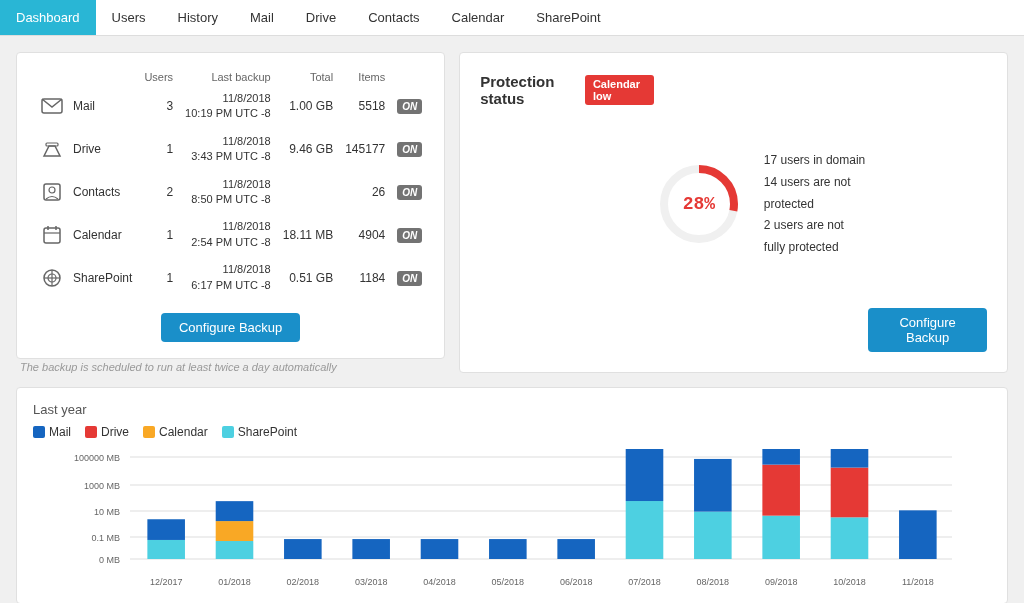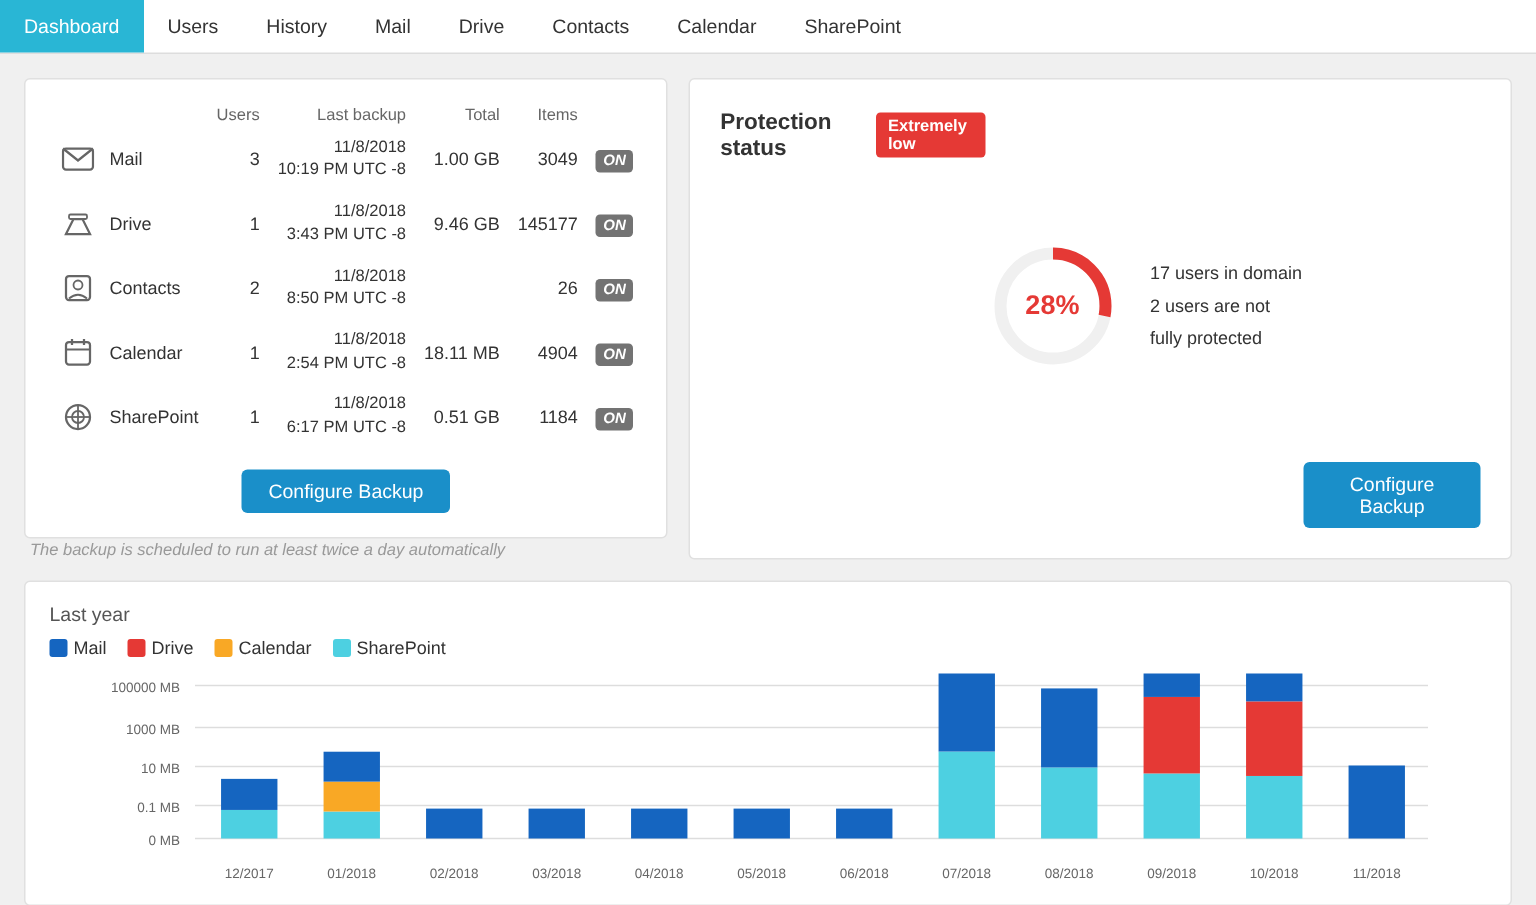--- a/index.html
+++ b/index.html
@@ -155,20 +155,21 @@
       height: 90px;
     }
     .donut-center-text {
       position: absolute;
       top: 50%;
       left: 50%;
       transform: translate(-50%, -50%);
       font-size: 18px;
       font-weight: bold;
       color: #e53935;
+      font-family: Liberation Mono, monospace;
     }
     .protection-stats {
       font-size: 12px;
       line-height: 1.8;
       color: #333;
     }
     .protection-configure-btn {
       background: #1a8fc9;
       color: #fff;
       border: none;
@@ -257,21 +258,21 @@
                         <rect x="1" y="1" width="20" height="14" rx="2" stroke="#666" stroke-width="1.5" fill="none"></rect>
                         <polyline points="1,1 11,9 21,1" stroke="#666" stroke-width="1.5" fill="none"></polyline>
                       </svg>
                     </span>
         <span>Mail</span>
       </div>
     </td>
     <td>3</td>
     <td style="font-size:11px;line-height:1.4">11/8/2018<br>10:19 PM UTC -8</td>
     <td>1.00 GB</td>
-    <td>3049</td>
+    <td>5518</td>
     <td><span class="on-badge">ON</span></td>
   </tr>
               <tr>
     <td>
       <div class="service-row">
         <span class="service-icon">
                       <svg width="20" height="18" viewBox="0 0 20 18" fill="none">
                         <path d="M2 16 L7 6 L13 6 L18 16 Z" stroke="#666" stroke-width="1.5" fill="none"></path>
                         <rect x="4" y="3" width="12" height="3" rx="1" stroke="#666" stroke-width="1.2" fill="none"></rect>
                       </svg>
@@ -347,34 +348,35 @@
             </tbody>
         </table>
         <button class="configure-btn">Configure Backup</button>
       </div>
       <div class="backup-note">The backup is scheduled to run at least twice a day automatically</div>
     </div>
 
     <div class="protection-card">
       <div class="protection-header">
         <span class="protection-title">Protection status</span>
-        <span class="status-badge-red">Extremely low</span>
+        <span class="status-badge-red">Calendar low</span>
       </div>
       <div class="protection-body">
         <div class="donut-container">
           <svg viewBox="0 0 90 90">
 
             <circle cx="45" cy="45" r="35" fill="none" stroke="#f0f0f0" stroke-width="8"></circle>
 
             <circle cx="45" cy="45" r="35" fill="none" stroke="#e53935" stroke-width="8" stroke-dasharray="61.6 158.3" stroke-dashoffset="0" transform="rotate(-90 45 45)"></circle>
           </svg>
           <div class="donut-center-text">28%</div>
         </div>
         <div class="protection-stats" id="protection-stats-list">
         <div>17 users in domain</div>
+            <div>14 users are not protected</div>
             <div>2 users are not fully protected</div>
           </div>
       </div>
       <button class="protection-configure-btn">Configure Backup</button>
     </div>
   </div>
 
   <div class="chart-card">
     <div class="chart-title">Last year</div>
     <div class="chart-legend" id="chart-legend">

